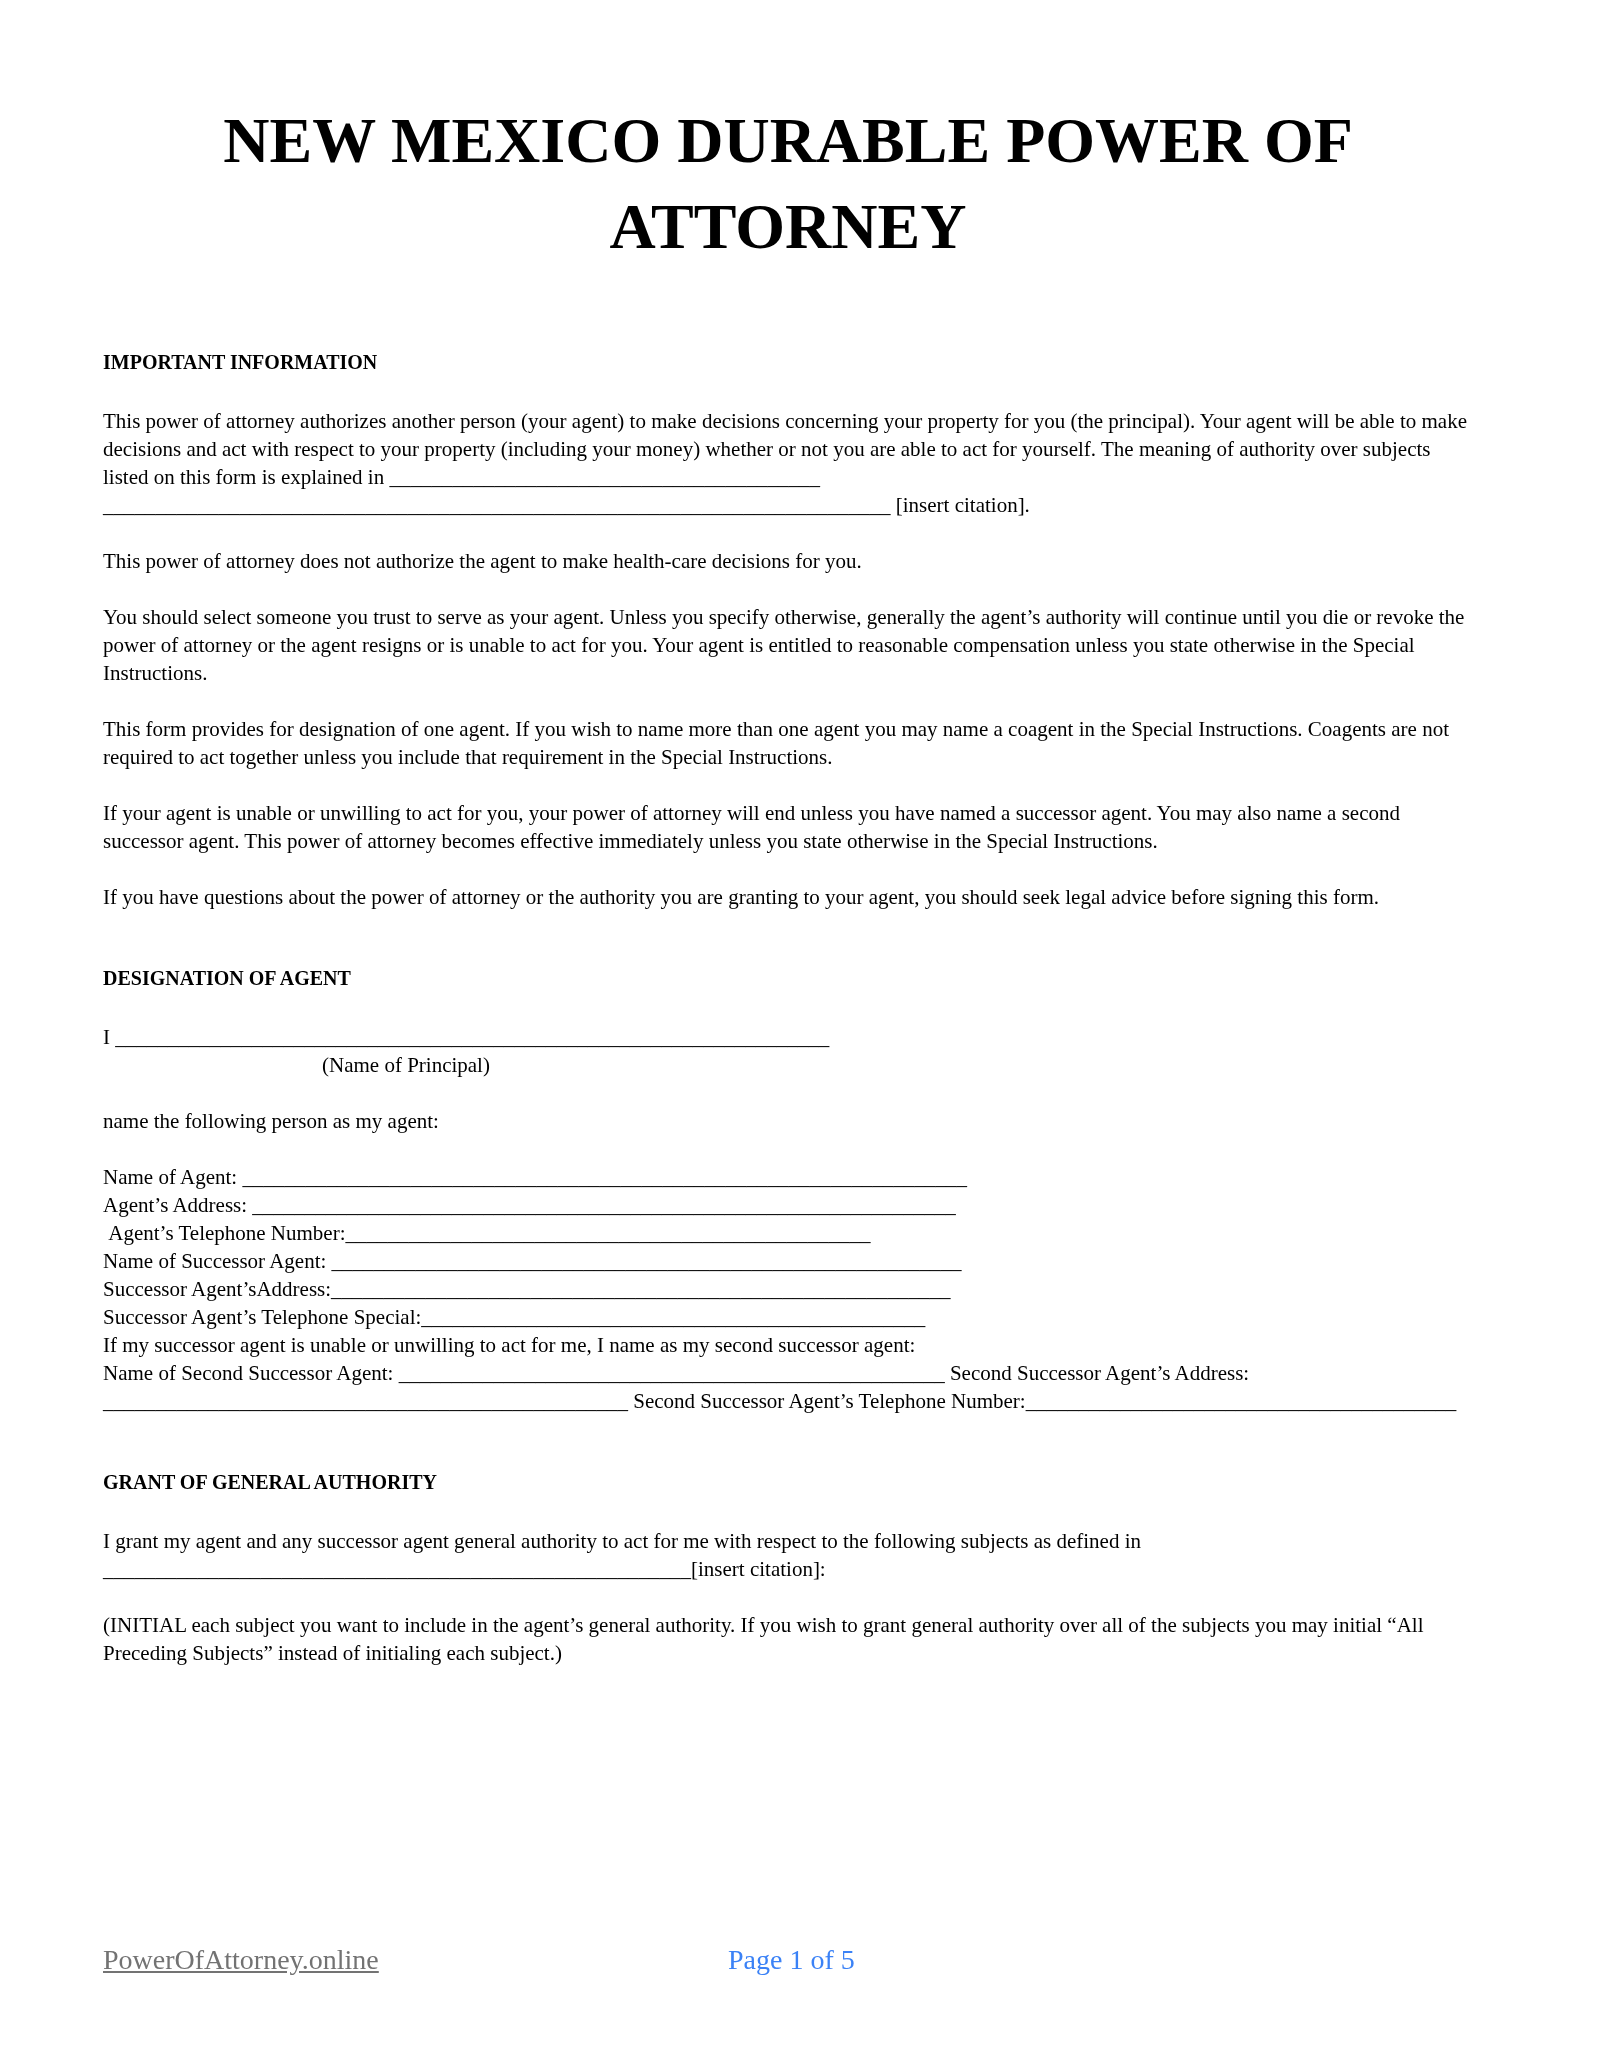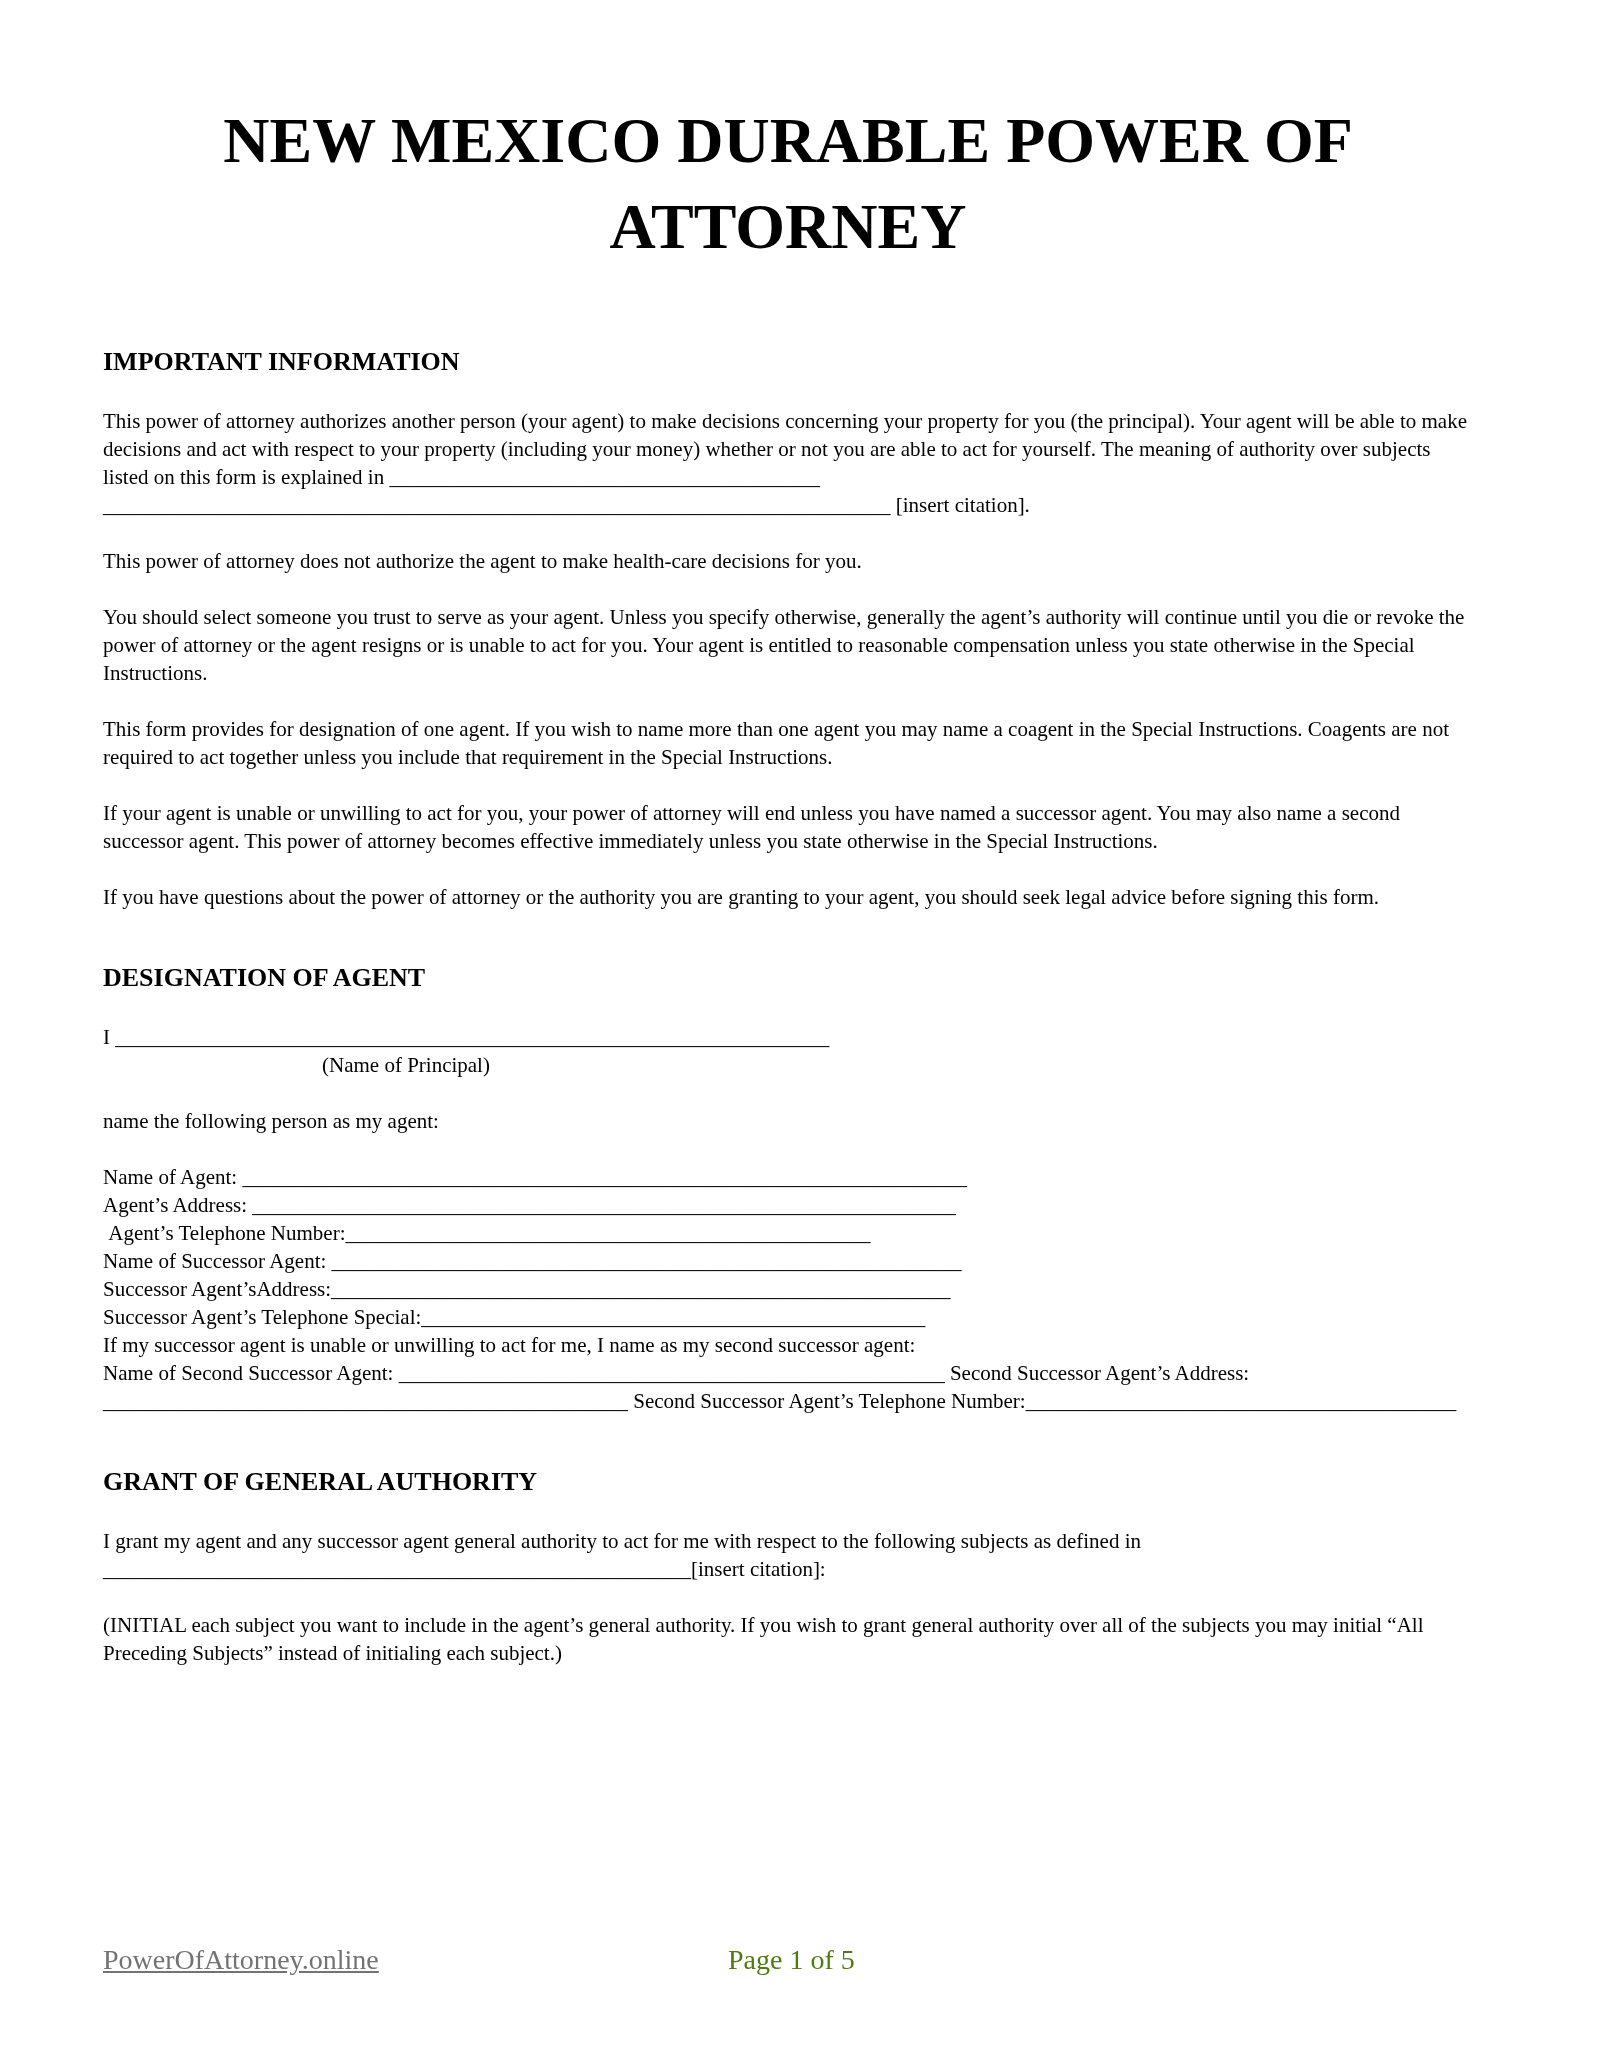--- a/index.html
+++ b/index.html
@@ -23,21 +23,21 @@
     line-height: 86px;
     font-weight: 700;
     text-align: center;
     margin: 0 auto;
     max-width: 1300px;
   }
 
   section { margin: 0; padding: 0; }
 
   .section-heading {
-    font-size: 26px;
+    font-size: 20px;
     line-height: 34px;
     font-weight: 700;
     margin: 50px 0 28px 0;
   }
   .section-heading.first { margin-top: 75px; }
 
   .para {
     margin: 0 0 28px 0;
     white-space: pre-wrap;
   }
@@ -64,21 +64,21 @@
   }
   .footer-link {
     color: #737373;
     text-decoration: underline;
     cursor: pointer;
   }
   .footer-page {
     position: absolute;
     left: 625px;
     top: 0;
-    color: #4d7c0f;
+    color: #3b82f6;
   }
 </style>
 </head>
 <body>
 
 <div class="page">
 
   <h1 class="doc-title">NEW MEXICO DURABLE POWER OF ATTORNEY</h1>
 
   <section>

